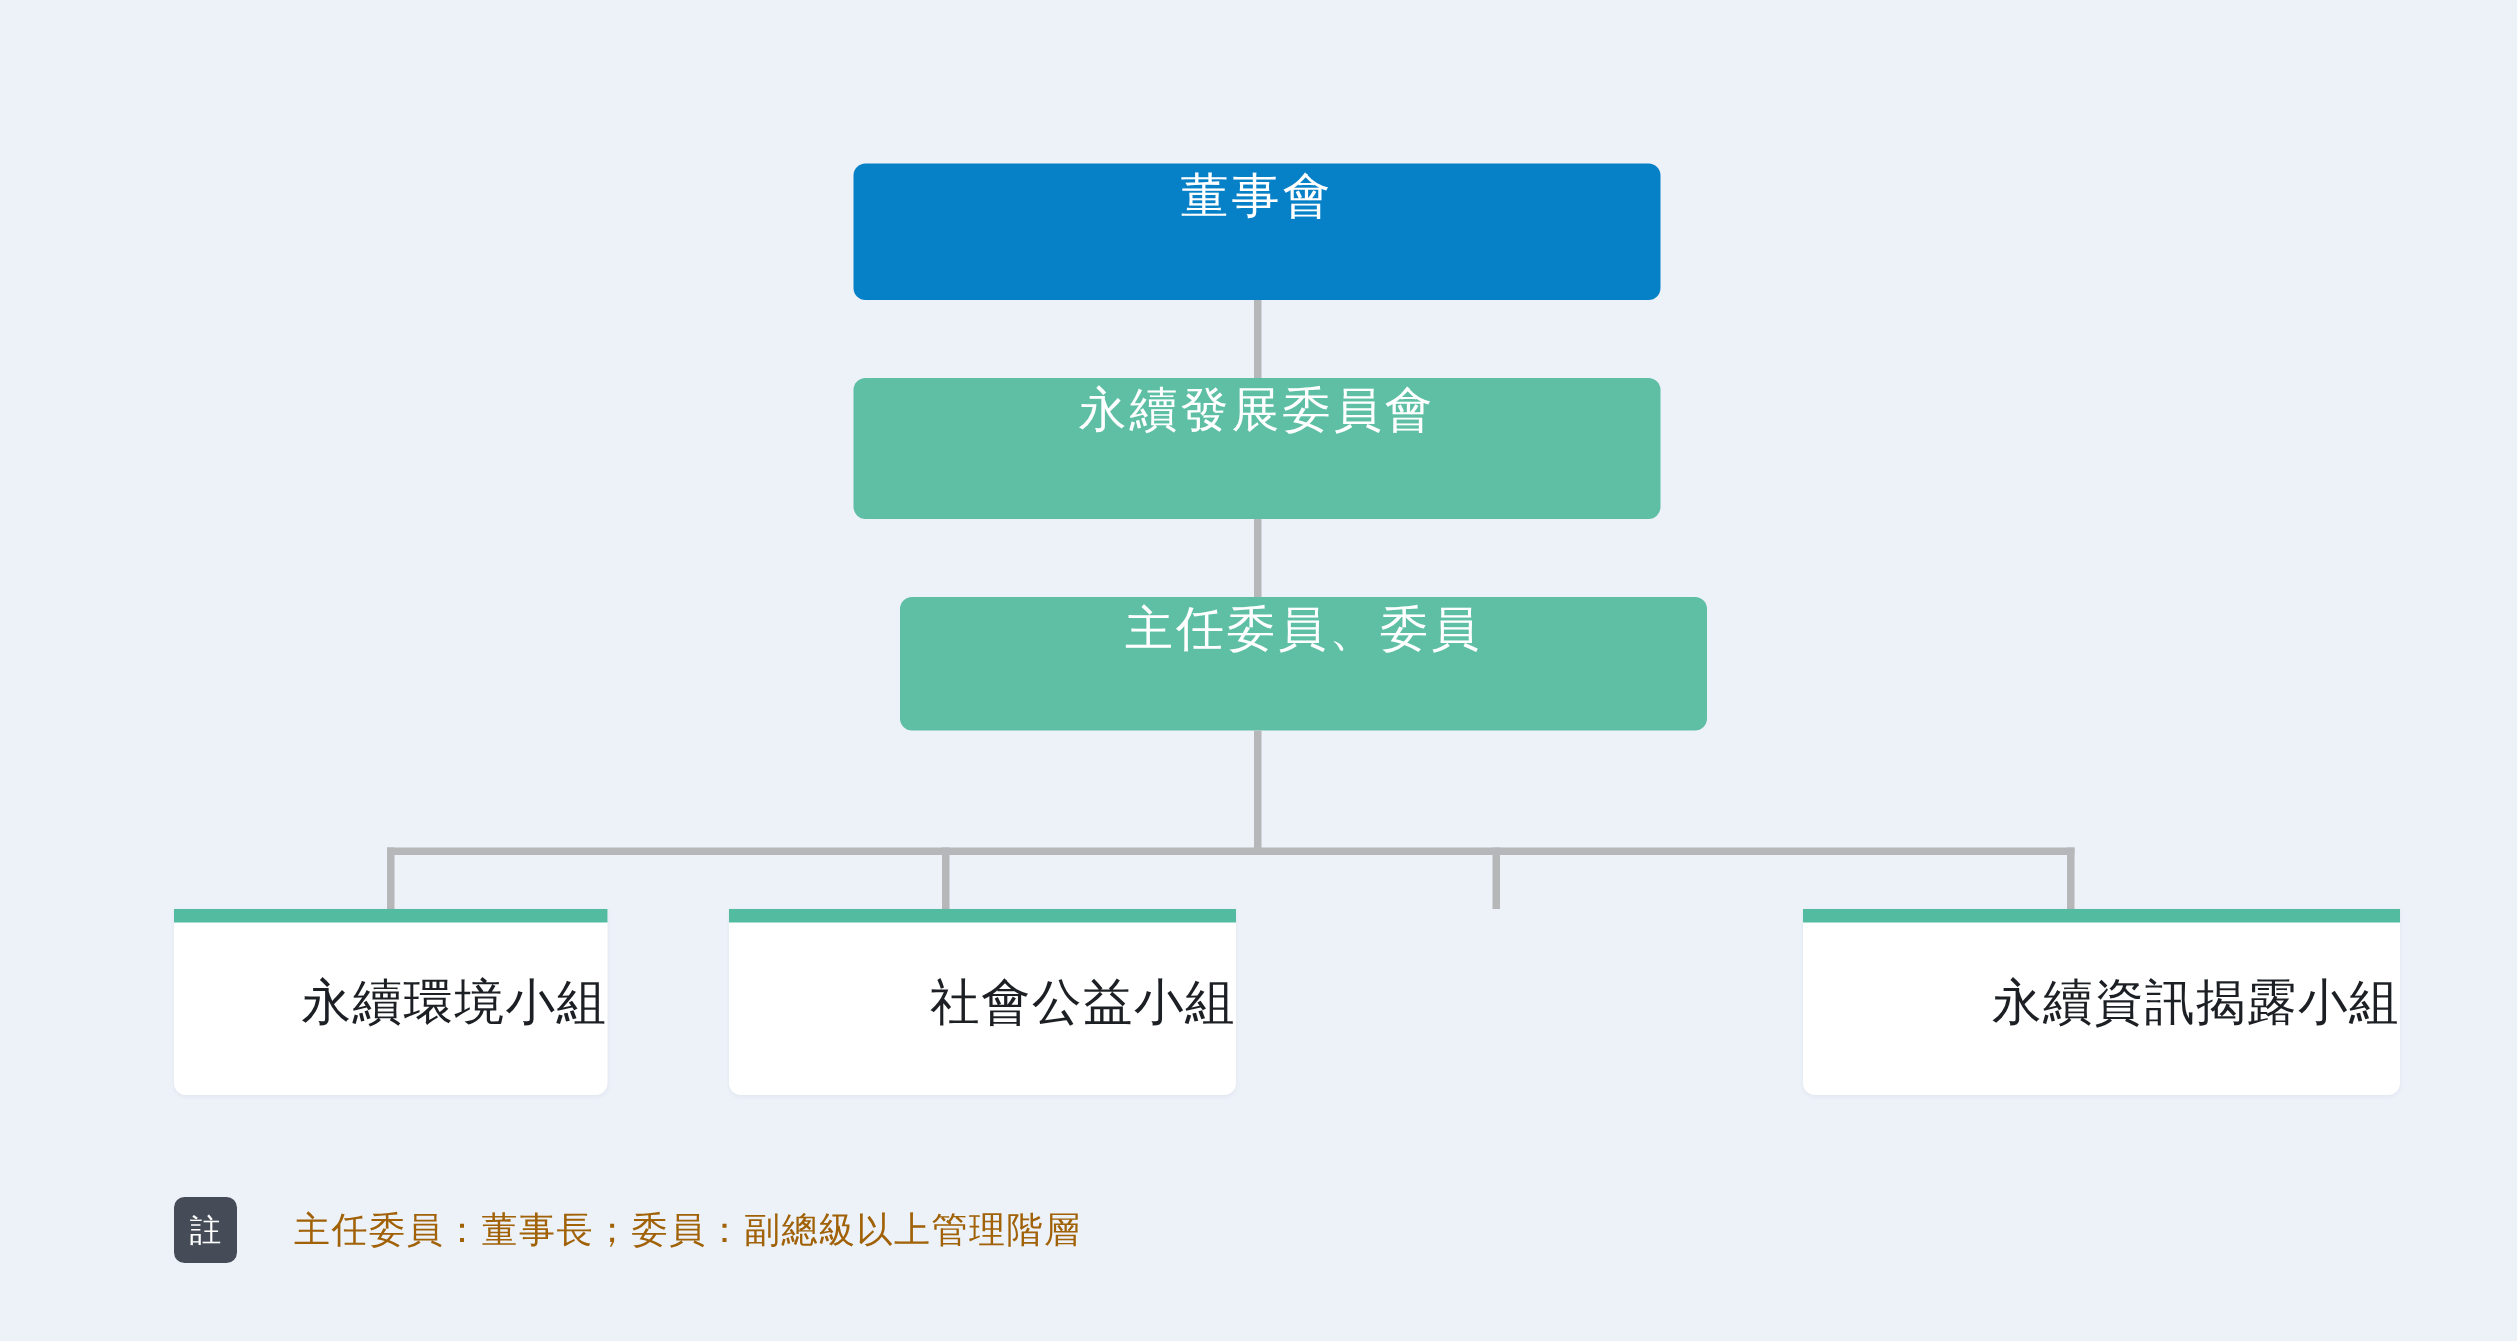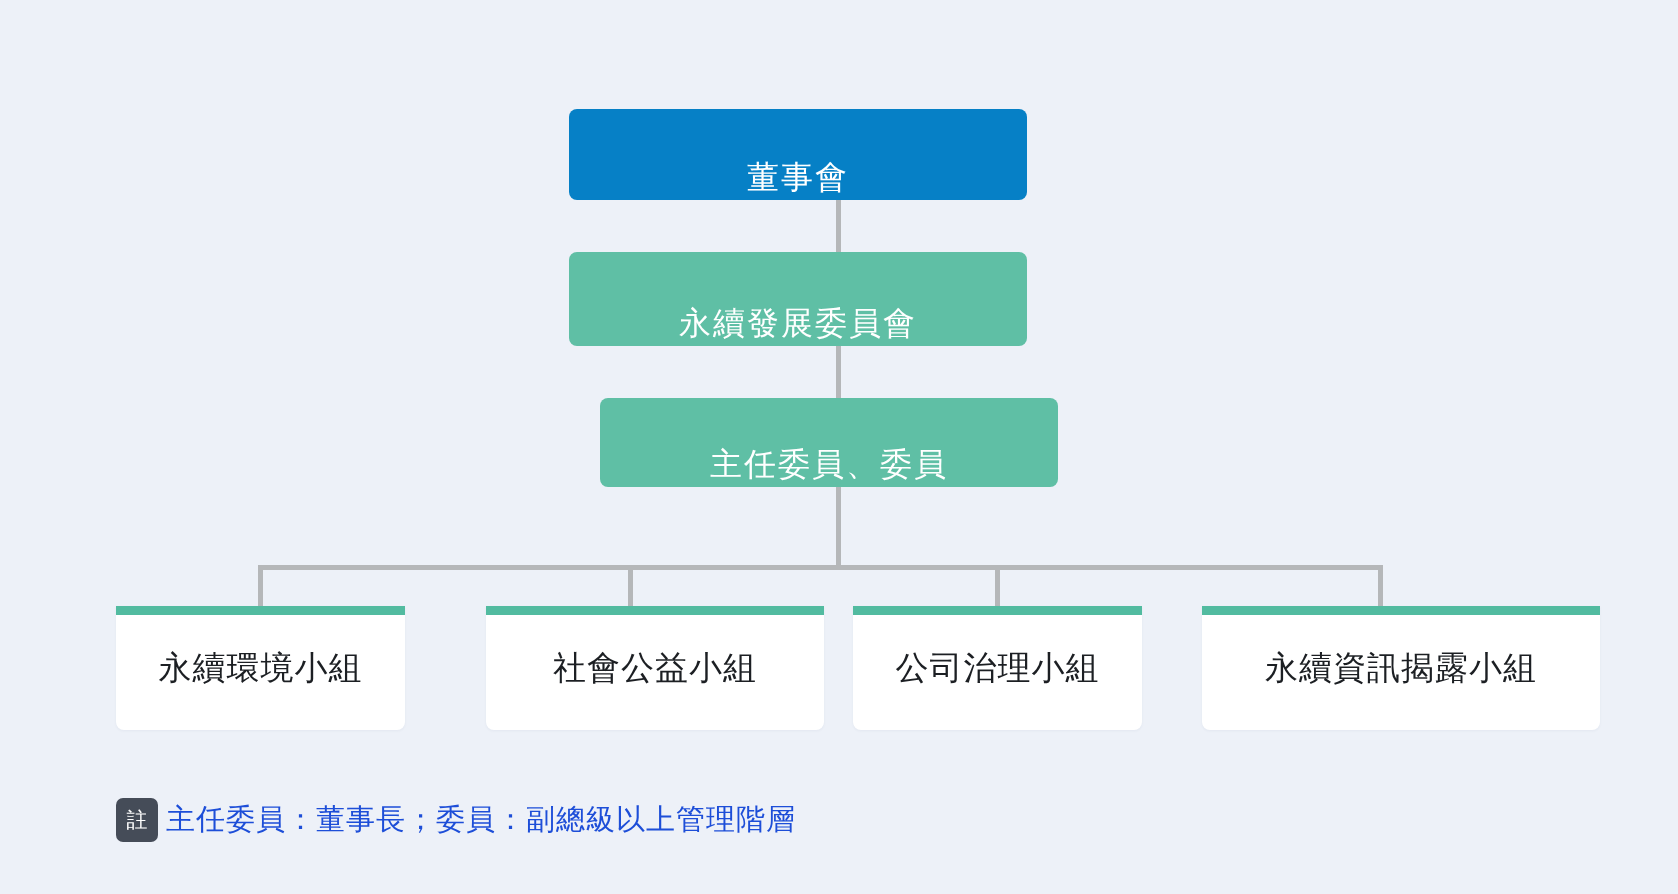--- a/index.html
+++ b/index.html
@@ -12,24 +12,24 @@
     position: relative;
     width: 1678px;
     height: 894px;
     background: #edf1f8;
     overflow: hidden;
   }
   
   .node {
     position: absolute;
     left: 569px;
-    width: 458px;
+    width: 538px;
     border-radius: 8px;
     display: flex;
-    align-items: flex-end;
+    align-items: flex-start;
     justify-content: center;
     color: #ffffff;
     font-size: 32px;
     font-weight: 500;
     letter-spacing: 2px;
   }
   .node.board {
     top: 109px;
     height: 91px;
     background: #0680c6;
@@ -62,21 +62,21 @@
   .conn.drop4 { left: 1378px; top: 565px; height: 41px; }
   
   .group {
     position: absolute;
     top: 606px;
     height: 124px;
     background: #ffffff;
     border-radius: 0 0 8px 8px;
     display: flex;
     align-items: center;
-    justify-content: center;
+    justify-content: flex-end;
     color: #1c1f23;
     font-size: 33px;
     font-weight: 500;
     letter-spacing: 1px;
     box-shadow: 0 1px 3px rgba(40, 60, 90, 0.05);
   }
   .group::before {
     content: "";
     position: absolute;
     left: 0; top: 0;
@@ -103,23 +103,23 @@
     border-radius: 7px;
     color: #ffffff;
     font-size: 21px;
     font-weight: 500;
     display: flex;
     align-items: center;
     justify-content: center;
     flex: 0 0 auto;
   }
   .note-text {
-    margin-left: 8px;
-    color: #1d4ed8;
-    font-size: 29px;
+    margin-left: 38px;
+    color: #a16207;
+    font-size: 24px;
     font-weight: 500;
     letter-spacing: 1px;
   }
 </style>
 </head>
 <body>
 
 <div class="canvas">
 
   <div class="node board">
@@ -140,23 +140,20 @@
   <div class="conn v drop2"></div>
   <div class="conn v drop3"></div>
   <div class="conn v drop4"></div>
 
   <div class="group g1">
     <span>永續環境小組</span>
   </div>
   <div class="group g2">
     <span>社會公益小組</span>
   </div>
-  <div class="group g3">
-    <span>公司治理小組</span>
-  </div>
   <div class="group g4">
     <span>永續資訊揭露小組</span>
   </div>
 
   <div class="note">
     <div class="note-badge">註</div>
     <div class="note-text">主任委員：董事長；委員：副總級以上管理階層</div>
   </div>
 
 </div>

